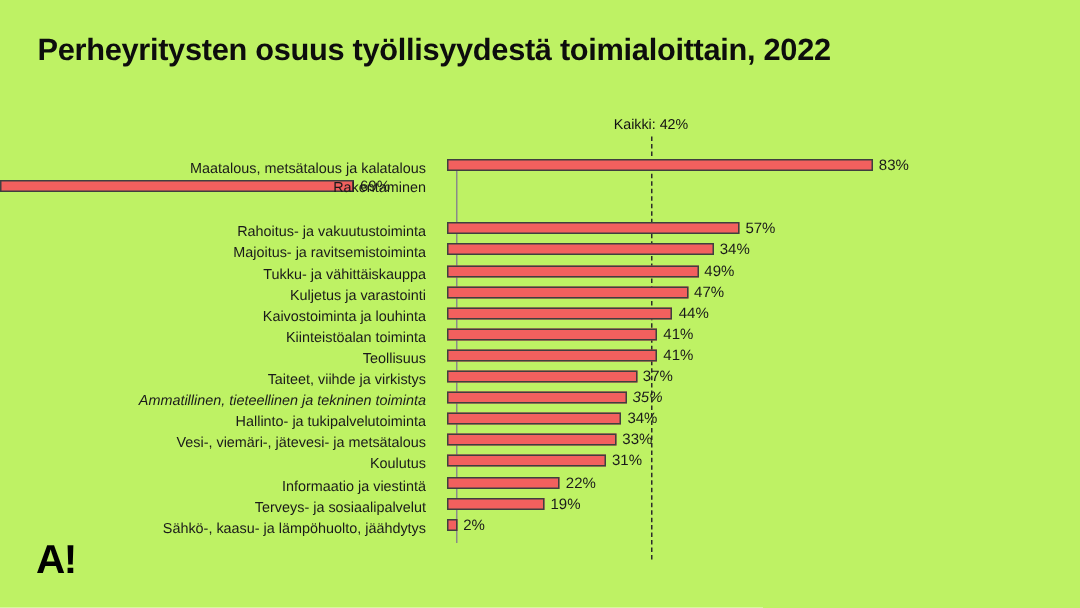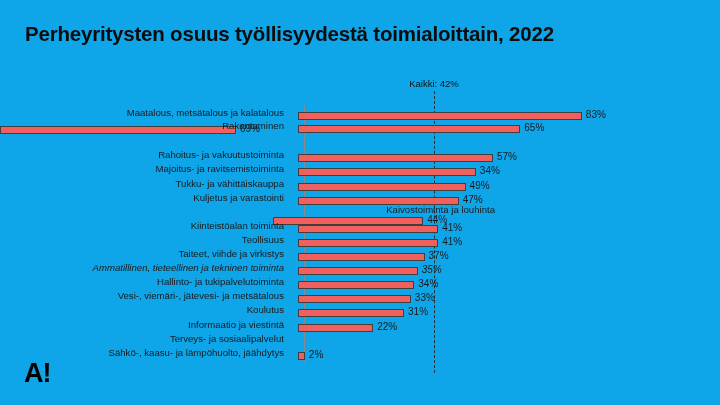--- a/index.html
+++ b/index.html
@@ -12,21 +12,21 @@
     height: 405px;
     position: relative;
     overflow: hidden;
     font-family: "Liberation Sans", sans-serif;
     color: #000000;
   }
 
   #slide {
     position: absolute;
     inset: 0;
-    background: #0ea5e9;
+    background: #bef264;
   }
 
   
   #chart-title {
     position: absolute;
     left: 25px;
     top: 22px;
     font-size: 20.5px;
     font-weight: bold;
     letter-spacing: -0.2px;
@@ -89,21 +89,21 @@
     white-space: nowrap;
     color: #1a1a1a;
     padding-right: 14px;
     box-sizing: border-box;
   }
   .bar-wrap {
     position: relative;
     flex: 1 1 auto;
     height: 100%;
     display: flex;
-    align-items: flex-end;
+    align-items: flex-start;
   }
   .bar {
     height: 8px;
     background: #f2605e;
     border: 1px solid #3f3f3f;
     box-sizing: border-box;
     flex: 0 0 auto;
   }
   .val-label {
     font-size: 10px;
@@ -150,24 +150,20 @@
           </div>
         </div>
         <div class="bar-row" style="top: 42.1px;">
           <div class="bar-wrap">
             <div class="bar" style="width: 235.98px; background: rgb(242, 96, 94); border-color: rgb(63, 63, 63);"></div>
             <div class="val-label">69%</div>
           </div>
         </div>
         <div class="bar-row" style="top: 41px;">
           <div class="cat-label">Rakentaminen</div>
-          <div class="bar-wrap">
-            <div class="bar" style="width: 222.3px; background: rgb(242, 96, 94); border-color: rgb(63, 63, 63);"></div>
-            <div class="val-label">65%</div>
-          </div>
         </div>
         <div class="bar-row" style="top: 70.3px;">
           <div class="cat-label">Rahoitus- ja vakuutustoiminta</div>
           <div class="bar-wrap">
             <div class="bar" style="width: 194.94px; background: rgb(242, 96, 94); border-color: rgb(63, 63, 63);"></div>
             <div class="val-label">57%</div>
           </div>
         </div>
         <div class="bar-row" style="top: 84.4px;">
           <div class="cat-label">Majoitus- ja ravitsemistoiminta</div>
@@ -183,21 +179,21 @@
             <div class="val-label">49%</div>
           </div>
         </div>
         <div class="bar-row" style="top: 112.6px;">
           <div class="cat-label">Kuljetus ja varastointi</div>
           <div class="bar-wrap">
             <div class="bar" style="width: 160.74px; background: rgb(242, 96, 94); border-color: rgb(63, 63, 63);"></div>
             <div class="val-label">47%</div>
           </div>
         </div>
-        <div class="bar-row" style="top: 126.7px; flex-direction: column;">
+        <div class="bar-row" style="top: 126.7px;">
           <div class="cat-label">Kaivostoiminta ja louhinta</div>
           <div class="bar-wrap">
             <div class="bar" style="width: 150.48px; background: rgb(242, 96, 94); border-color: rgb(63, 63, 63);"></div>
             <div class="val-label">44%</div>
           </div>
         </div>
         <div class="bar-row" style="top: 140.8px;">
           <div class="cat-label">Kiinteistöalan toiminta</div>
           <div class="bar-wrap">
             <div class="bar" style="width: 140.22px; background: rgb(242, 96, 94); border-color: rgb(63, 63, 63);"></div>
@@ -248,20 +244,24 @@
         </div>
         <div class="bar-row" style="top: 239.5px;">
           <div class="cat-label">Informaatio ja viestintä</div>
           <div class="bar-wrap">
             <div class="bar" style="width: 75.24px; background: rgb(242, 96, 94); border-color: rgb(63, 63, 63);"></div>
             <div class="val-label">22%</div>
           </div>
         </div>
         <div class="bar-row" style="top: 253.6px;">
           <div class="cat-label">Terveys- ja sosiaalipalvelut</div>
+          <div class="bar-wrap">
+            <div class="bar" style="width: 64.98px; background: rgb(242, 96, 94); border-color: rgb(63, 63, 63);"></div>
+            <div class="val-label">19%</div>
+          </div>
         </div>
         <div class="bar-row" style="top: 267.7px;">
           <div class="cat-label">Sähkö-, kaasu- ja lämpöhuolto, jäähdytys</div>
           <div class="bar-wrap">
             <div class="bar" style="width: 6.84px; background: rgb(242, 96, 94); border-color: rgb(63, 63, 63);"></div>
             <div class="val-label">2%</div>
           </div>
         </div>
       </div>
 

